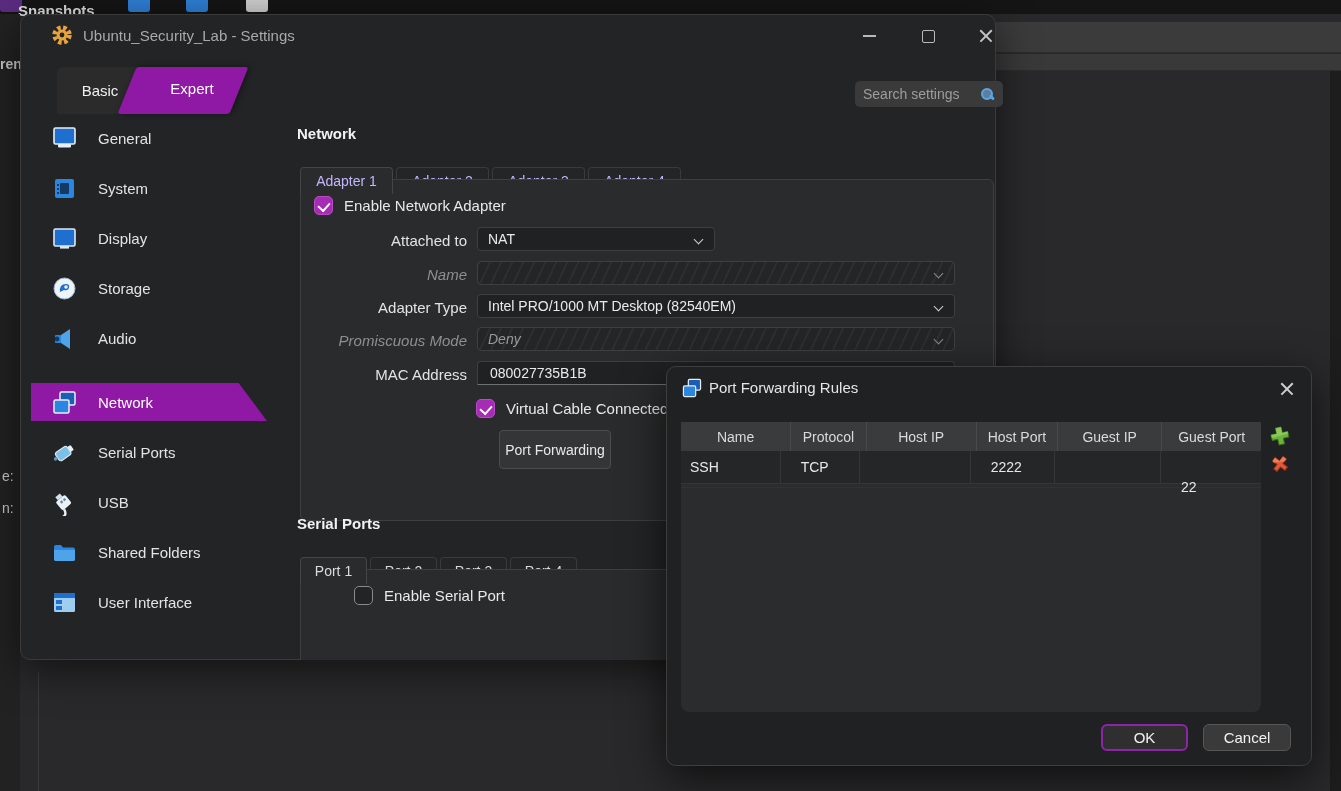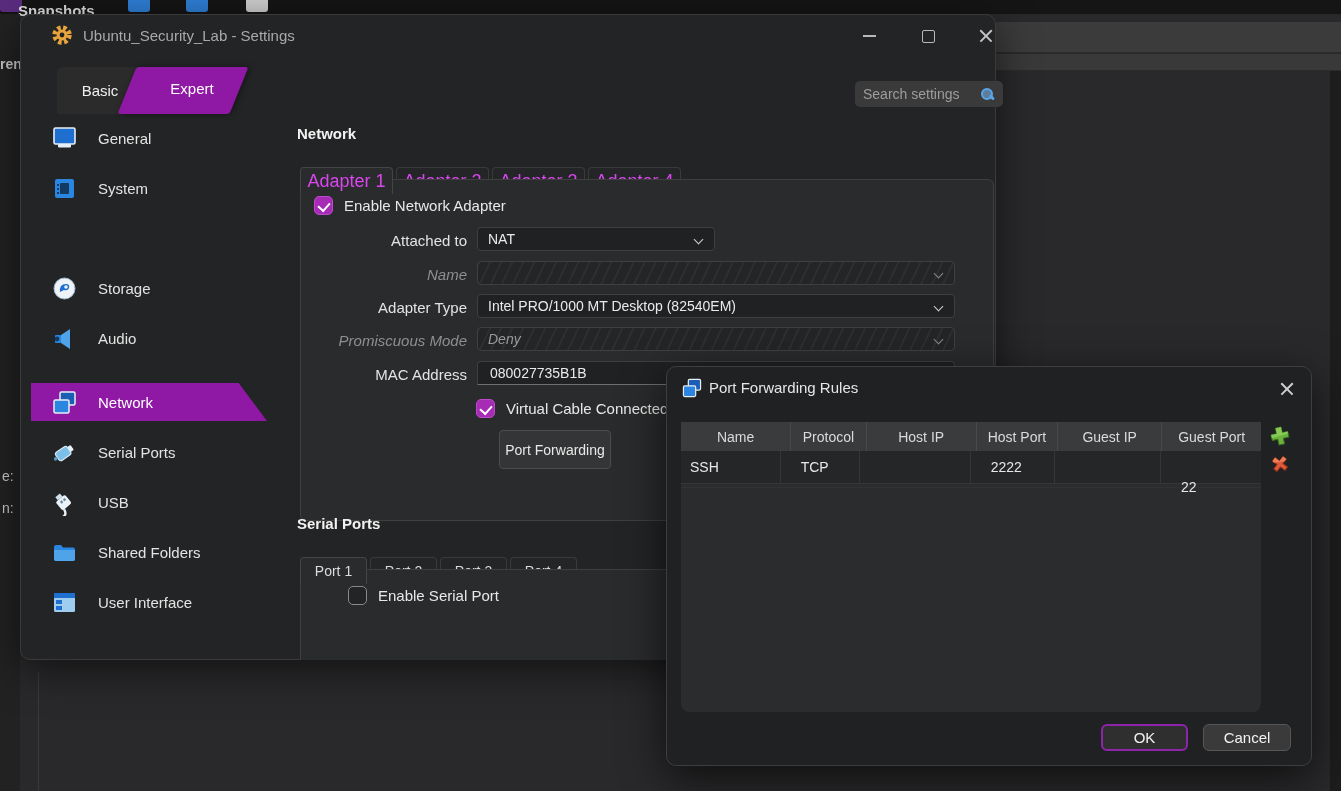--- a/index.html
+++ b/index.html
@@ -40,21 +40,21 @@
   .mag::before { content:""; position:absolute; left:1px; top:1px; width:8px; height:8px; border:2.2px solid #58a6e8; border-radius:50%; background:rgba(120,180,235,.55); }
   .mag::after { content:""; position:absolute; left:9px; top:9px; width:6px; height:2.6px; background:#58a6e8; border-radius:2px; transform:rotate(45deg); }
 
   
   .side-item { position:absolute; left:10px; width:230px; height:38px; display:flex; align-items:center; gap:20px; padding-left:20px; color:#e3e3e3; font-size:15px; cursor:default; }
   .side-item.selected { background:#8f18a4; color:#fff; clip-path:polygon(0 0,88% 0,100% 100%,0 100%); width:236px; }
   .sicon { width:27px; height:27px; position:relative; flex:0 0 27px; }
 
   
   .sect-title { position:absolute; font-weight:bold; font-size:15px; color:#f2f2f2; }
-  .adapter-tab { position:absolute; top:152px; height:27px; display:flex; align-items:center; justify-content:center; font-size:18px; color:#d946ef; background:#242526; border:1px solid #3a3a3b; border-bottom:none; border-radius:4px 4px 0 0; }
+  .adapter-tab { position:absolute; top:152px; height:27px; display:flex; align-items:center; justify-content:center; font-size:14px; color:#c4b5fd; background:#242526; border:1px solid #3a3a3b; border-bottom:none; border-radius:4px 4px 0 0; }
   .adapter-tab.active { background:#2a2b2c; border-color:#454546; z-index:3; }
   .groupbox { position:absolute; background:#2a2b2c; border:1px solid #3f3f40; border-radius:6px; }
   .port-tab { position:absolute; top:542px; height:27px; display:flex; align-items:center; justify-content:center; font-size:14px; color:#dcdcdc; background:#242526; border:1px solid #3a3a3b; border-bottom:none; border-radius:4px 4px 0 0; }
   .port-tab.active { background:#2a2b2c; border-color:#454546; z-index:3; }
 
   .chk { width:19px; height:19px; border-radius:5px; position:relative; flex:0 0 19px; }
   .chk.on { background:#a62cb5; border:1px solid #bb49c9; }
   .chk.on::after { content:""; position:absolute; left:5px; top:3px; width:6px; height:9px; border:solid #fff; border-width:0 2px 2px 0; transform:rotate(42deg); }
   .chk.off { background:#232425; border:1.5px solid #8a8a8a; }
   .chkrow { position:absolute; display:flex; align-items:center; gap:11px; color:#e8e8e8; font-size:15px; }
@@ -155,20 +155,29 @@
         <svg width="27" height="27" viewBox="0 0 27 27">
             <rect x="4" y="4" width="19" height="19" rx="2" fill="#2a86e0"></rect>
             <rect x="9" y="8" width="9" height="11" rx="1" fill="#123a63"></rect>
             <rect x="6" y="9" width="2" height="2" fill="#123a63"></rect>
             <rect x="6" y="13" width="2" height="2" fill="#123a63"></rect>
             <rect x="6" y="17" width="2" height="2" fill="#123a63"></rect>
           </svg>
       </span>
       <span>System</span>
     </div>
+    <div class="side-item" style="top:204px;">
+      <span class="sicon">
+        <svg width="27" height="27" viewBox="0 0 27 27">
+            <rect x="3" y="4" width="21" height="17" rx="1.5" fill="#1f6fd0" stroke="#dfe8f2" stroke-width="1.6"></rect>
+            <rect x="9" y="21" width="9" height="2.6" fill="#dfe8f2"></rect>
+          </svg>
+      </span>
+      <span>Display</span>
+    </div>
     <div class="side-item" style="top:254px;">
       <span class="sicon">
         <svg width="27" height="27" viewBox="0 0 27 27">
             <circle cx="13.5" cy="13.5" r="10.5" fill="#eef3f8"></circle>
             <circle cx="13.5" cy="13.5" r="10.5" fill="none" stroke="#9fb6cc" stroke-width="1"></circle>
             <path d="M9 17 Q8 9 15 9 Q19 9 18 13 Q17 16 13 15 Z" fill="#1f6fd0"></path>
             <circle cx="15" cy="12" r="1.8" fill="#eef3f8"></circle>
           </svg>
       </span>
       <span>Storage</span>
@@ -308,21 +317,21 @@
       </div>
     <div class="port-tab" style="left:419px;width:67px;">
         <span>Port 3</span>
       </div>
     <div class="port-tab" style="left:489px;width:67px;">
         <span>Port 4</span>
       </div>
 
     <div class="groupbox" style="left:279px;top:554px;width:694px;height:91px;border-radius:6px 6px 0 0;border-bottom:none;"></div>
 
-    <div class="chkrow" style="left:287px;top:571px;padding-left:40px;">
+    <div class="chkrow" style="left:293px;top:571px;padding-left:40px;">
       <span class="chk off"></span>
       <span>Enable Serial Port</span>
     </div>
   </div>
 
   <div class="dialog">
     <div style="position:absolute;left:14px;top:10px;width:22px;height:22px;">
       <svg width="22" height="22" viewBox="0 0 27 27">
           <rect x="9" y="3" width="15" height="13" rx="1.5" fill="#1b5fb4" stroke="#e8eef5" stroke-width="1.5"></rect>
           <rect x="3" y="11" width="15" height="13" rx="1.5" fill="#2a86e0" stroke="#e8eef5" stroke-width="1.5"></rect>

